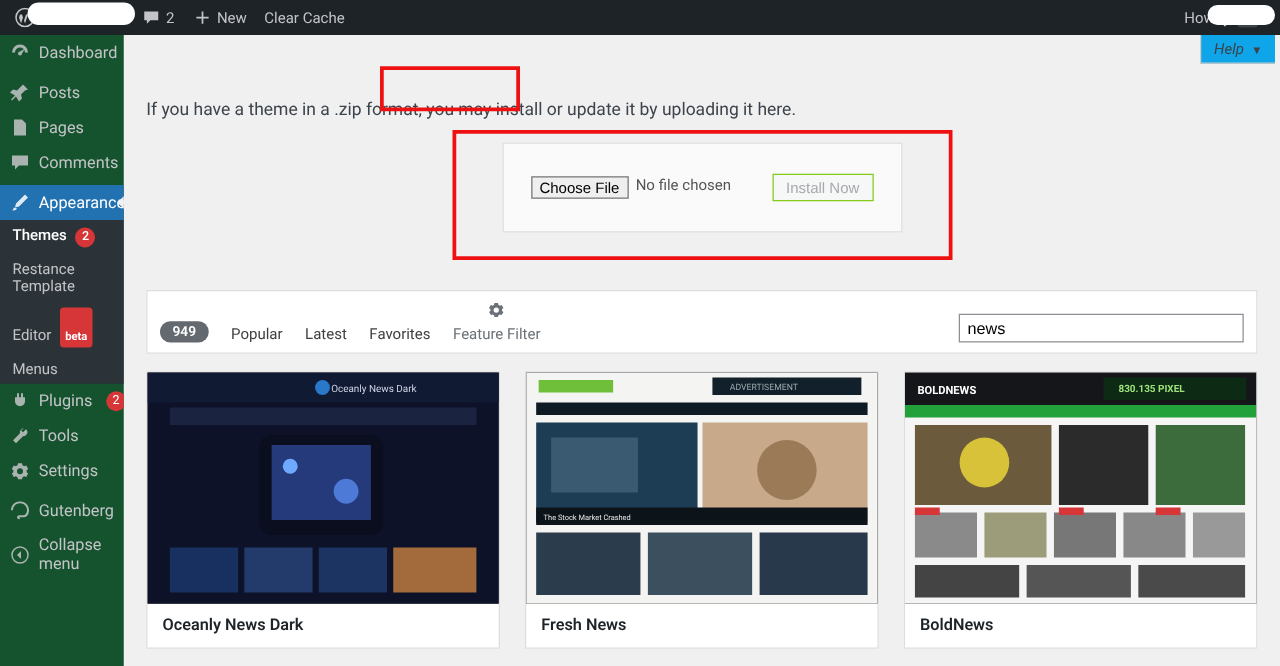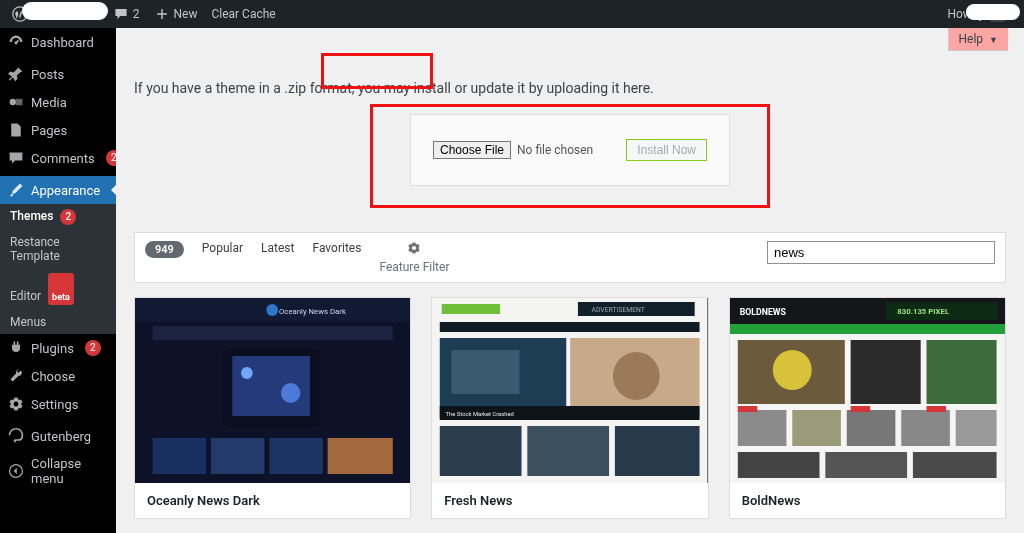--- a/index.html
+++ b/index.html
@@ -7,45 +7,45 @@
 #app { width: 1024px; height: 533px; position: relative; }
 .toolbar { height: 28px; background: #1d2327; color: #c3c4c7; display: flex; align-items: center; padding: 0 6px; font-size: 12px; }
 .toolbar-left { display: flex; align-items: center; gap: 2px; flex: 1; }
 .toolbar-item { display: flex; align-items: center; gap: 4px; padding: 0 6px; height: 28px; cursor: pointer; }
 .tb-ico { width: 16px; height: 16px; display: inline-flex; align-items: center; justify-content: center; }
 .toolbar-right { display: flex; align-items: center; gap: 6px; padding-right: 6px; }
 .toolbar .avatar { width: 16px; height: 16px; background: #3c434a; border-radius: 2px; }
 .white-mask { position: absolute; top: 2px; left: 22px; width: 86px; height: 18px; background: #fff; border-radius: 9px; z-index: 5; }
 .white-mask2 { position: absolute; top: 4px; right: 4px; width: 54px; height: 16px; background: #fff; border-radius: 8px; z-index: 5; }
 .layout { display: flex; height: calc(100% - 28px); }
-.sidebar { width: 116px; background: #000000; color: #c3c4c7; font-size: 13px; overflow: hidden; }
+.sidebar { width: 99px; background: #14532d; color: #c3c4c7; font-size: 13px; overflow: hidden; }
 .menu-item { display: flex; align-items: center; gap: 7px; padding: 6px 8px; cursor: pointer; }
 .menu-item.current { background: #2271b1; color: #fff; position: relative; }
 .menu-item.current::after { content: ""; position: absolute; right: -1px; top: 50%; transform: translateY(-50%); border: 6px solid transparent; border-right-color: #f0f0f1; }
 .menu-ico { width: 16px; height: 16px; display: inline-flex; align-items: center; justify-content: center; opacity: .85; }
 .submenu { background: #2c3338; font-size: 12px; }
 .submenu .sub { padding: 5px 10px; cursor: pointer; color: #c3c4c7; }
 .submenu .sub.active { color: #fff; font-weight: 500; }
 .badge { display: inline-block; min-width: 16px; height: 16px; line-height: 16px; background: #d63638; color: #fff; border-radius: 8px; font-size: 10px; text-align: center; padding: 0 4px; margin-left: 4px; }
 .badge.beta { background: #d63638; border-radius: 3px; font-size: 9px; padding: 16px 4px; font-weight: bold; }
 .sep { height: 4px; }
 .content { flex: 1; padding: 10px 18px 0 18px; overflow: auto; position: relative; }
-.help-btn { position: absolute; right: 16px; top: 0; background: #fca5a5; border: 1px solid #ccc; border-top: none; border-right: none; padding: 4px 10px; font-size: 12px; cursor: pointer; }
+.help-btn { position: absolute; right: 4px; top: 0; background: #0ea5e9; border: 1px solid #ccc; border-top: none; border-right: none; padding: 4px 10px; font-size: 12px; cursor: pointer; font-style: italic; }
 .page-title-row { display: flex; align-items: center; gap: 10px; margin-top: 4px; }
 h1.page-title { font-size: 20px; font-weight: 400; color: #1d2327; }
 .upload-btn { border: 1px solid #2271b1; color: #2271b1; background: #f6f7f7; padding: 3px 10px; font-size: 12px; cursor: pointer; }
 .red-box-1 { position: absolute; left: 205px; top: 25px; width: 112px; height: 36px; border: 3px solid #e11; pointer-events: none; }
 .upload-text { text-align: left; font-size: 14px; color: #3c434a; margin-top: 42px; }
 .upload-panel-wrap { position: relative; width: 320px; margin: 18px auto 0 auto; }
 .upload-panel { border: 1px solid #ddd; background: #fafafa; padding: 24px 22px; display: flex; align-items: center; justify-content: space-between; gap: 10px; }
 .choose-file { border: 1px solid #767676; background: #efefef; padding: 1px 6px; font-size: 12px; cursor: pointer; }
 .no-file { font-size: 12px; color: #555; }
 .install-now { border: 1px solid #84cc16; background: #f6f7f7; color: #a7aaad; padding: 3px 10px; font-size: 12px; cursor: not-allowed; }
 .red-box-2 { position: absolute; left: -40px; top: -10px; right: -40px; bottom: -22px; border: 3px solid #e11; pointer-events: none; }
-.filter-bar { background: #fff; border: 1px solid #ddd; padding: 8px 10px; margin-top: 46px; display: flex; align-items: flex-start; gap: 18px; }
+.filter-bar { background: #fff; border: 1px solid #ddd; padding: 8px 10px; margin-top: 46px; display: flex; align-items: flex-end; gap: 18px; }
 .count-pill { background: #646970; color: #fff; border-radius: 20px; padding: 2px 10px; font-size: 11px; font-weight: 600; }
 .filter-link { color: #404040; font-size: 12px; cursor: pointer; }
 .feature-filter { display: flex; align-items: center; gap: 5px; color: #6b7177; font-size: 12px; cursor: pointer; flex-direction: column; }
 .feature-filter .gear { width: 14px; height: 14px; }
 .filter-spacer { flex: 1; }
 .search-input { width: 228px; padding: 3px 6px; border: 1px solid #8c8f94; font-size: 13px; }
 .themes-grid { display: flex; gap: 20px; margin-top: 14px; }
 .theme-card { width: 283px; border: 1px solid #ddd; background: #fff; cursor: pointer; }
 .theme-thumb { width: 100%; height: 185px; background: #333; display: block; }
 .theme-name { padding: 10px 12px; font-size: 13px; font-weight: 600; color: #1d2327; }
@@ -127,29 +127,20 @@
         <span class="menu-ico">
             <svg viewBox="0 0 20 20" width="16" height="16" fill="currentColor">
               <path d="M13 2l5 5-3 1-4 4 1 4-3 3-3-5-4 4-1-1 4-4-5-3 3-3 4 1 4-4z"></path>
             </svg>
           </span>
         <span>Posts</span>
       </div>
       <div class="menu-item">
         <span class="menu-ico">
             <svg viewBox="0 0 20 20" width="16" height="16" fill="currentColor">
-              <circle cx="6" cy="10" r="4"></circle>
-              <path d="M10 6h8v8h-8z" opacity=".6"></path>
-            </svg>
-          </span>
-        <span>Media</span>
-      </div>
-      <div class="menu-item">
-        <span class="menu-ico">
-            <svg viewBox="0 0 20 20" width="16" height="16" fill="currentColor">
               <path d="M4 2h8l4 4v12H4z"></path>
             </svg>
           </span>
         <span>Pages</span>
       </div>
       <div class="menu-item">
         <span class="menu-ico">
             <svg viewBox="0 0 20 20" width="16" height="16" fill="currentColor">
               <path d="M2 3h16v10H9l-4 4v-4H2z"></path>
             </svg>
@@ -186,21 +177,21 @@
           </span>
         <span>Plugins</span>
         <span class="badge">2</span>
       </div>
       <div class="menu-item">
         <span class="menu-ico">
             <svg viewBox="0 0 20 20" width="16" height="16" fill="currentColor">
               <path d="M14 2a4 4 0 00-4 5L3 14l3 3 7-7a4 4 0 003-7l-3 3-2-2z"></path>
             </svg>
           </span>
-        <span>Choose</span>
+        <span>Tools</span>
       </div>
       <div class="menu-item">
         <span class="menu-ico">
             <svg viewBox="0 0 20 20" width="16" height="16" fill="currentColor">
               <path d="M8 2h4l.5 2a6 6 0 011.7 1l2-.7 2 3.4-1.6 1.3a6 6 0 010 2l1.6 1.3-2 3.4-2-.7a6 6 0 01-1.7 1L12 18H8l-.5-2a6 6 0 01-1.7-1l-2 .7-2-3.4L3.4 11a6 6 0 010-2L1.8 7.7l2-3.4 2 .7a6 6 0 011.7-1zM10 7a3 3 0 100 6 3 3 0 000-6z"></path>
             </svg>
           </span>
         <span>Settings</span>
       </div>
       <div class="sep"></div>
@@ -229,21 +220,21 @@
         <span style="font-size:9px;margin-left:3px;">▼</span>
       </div>
 
       <div class="red-box-1"></div>
 
       <div class="upload-text">If you have a theme in a .zip format, you may install or update it by uploading it here.</div>
 
       <div class="upload-panel-wrap">
         <div class="red-box-2"></div>
         <div class="upload-panel">
-          <div style="display:flex;align-items:center;gap:6px;">
+          <div style="display:flex;align-items:flex-start;gap:6px;">
             <button class="choose-file">Choose File</button>
             <span class="no-file">No file chosen</span>
           </div>
           <button class="install-now">Install Now</button>
         </div>
       </div>
 
       <div class="filter-bar">
         <span class="count-pill">949</span>
         <span class="filter-link">Popular</span>

